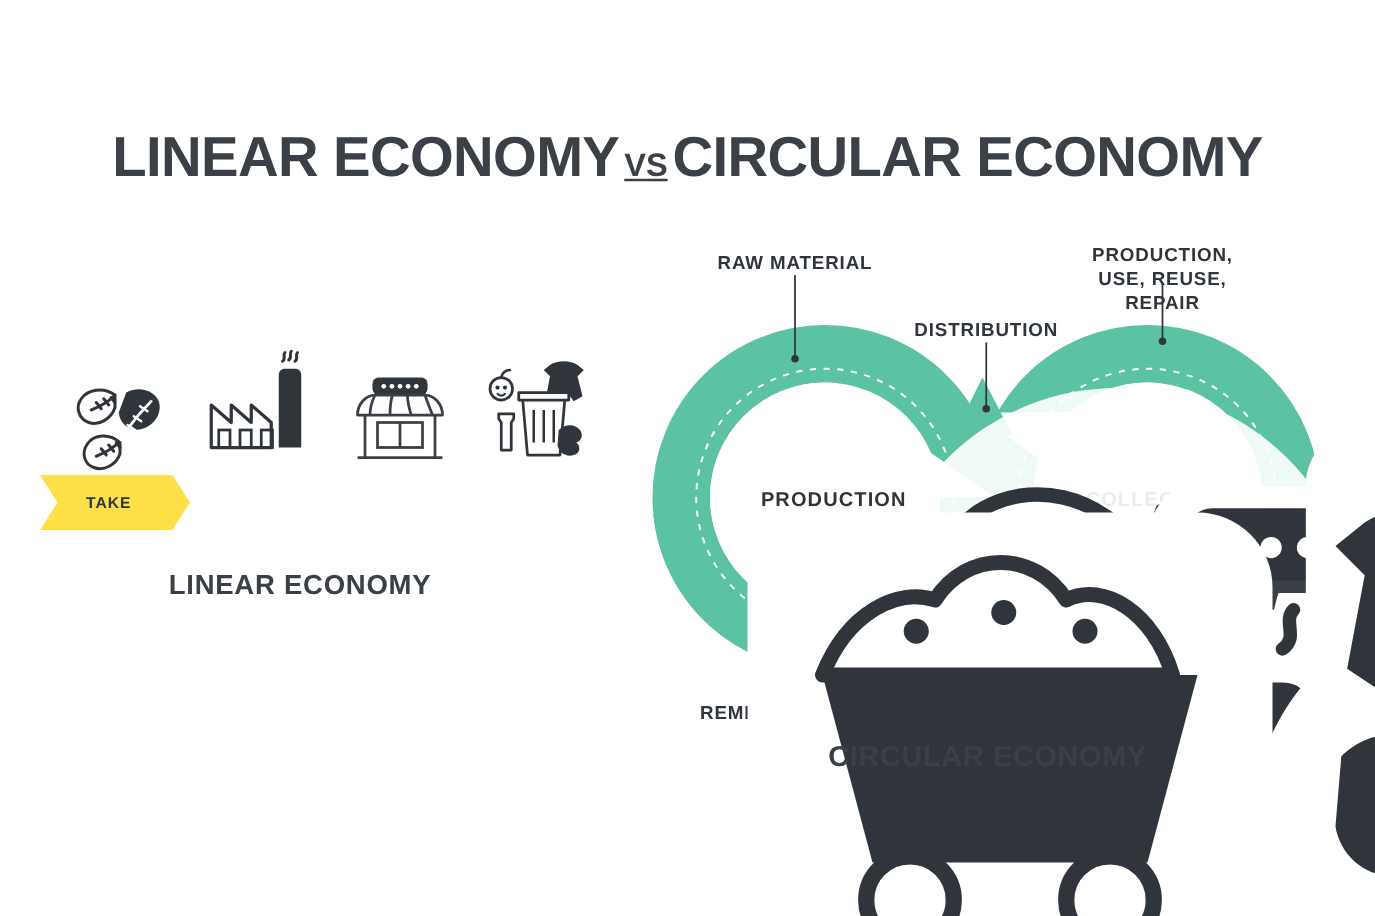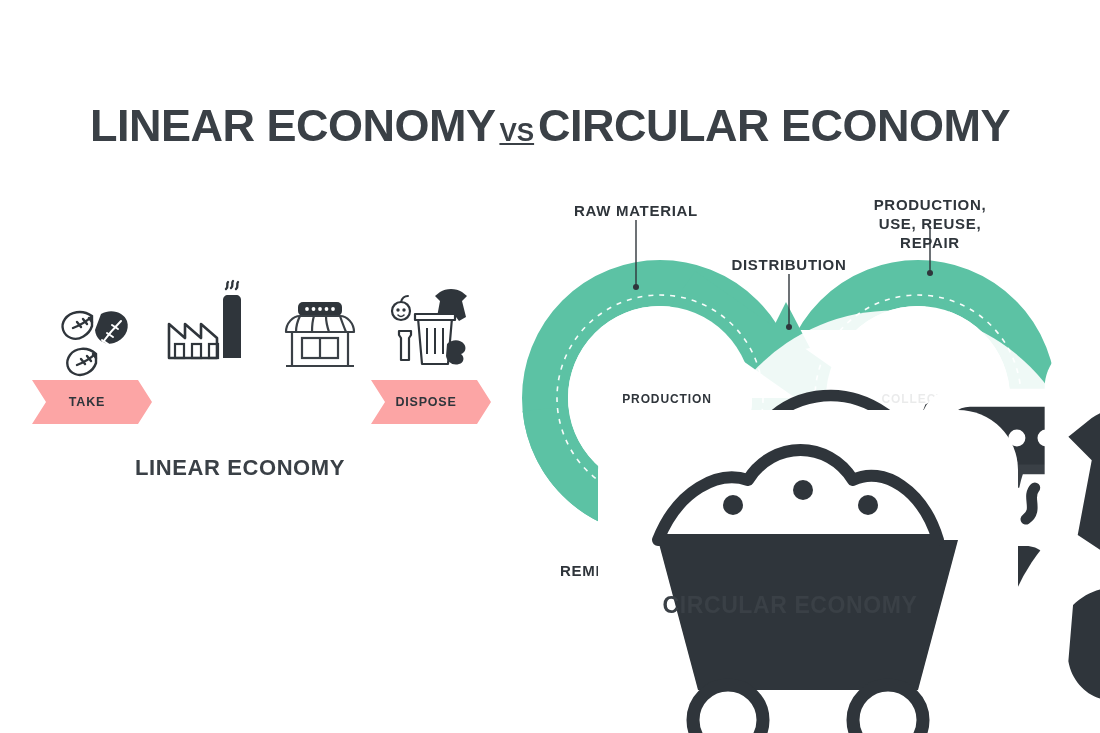--- a/index.html
+++ b/index.html
@@ -27,21 +27,21 @@
   
   .linear-wrap{position:absolute;left:20px;top:270px;width:480px;height:250px;}
 
   .linear-icons{position:absolute;left:0;top:0;width:480px;height:105px;}
   .lin-icon{position:absolute;width:96px;height:100px;}
   .lin-icon svg{display:block;width:100%;height:100%;}
 
   .chevrons{position:absolute;left:12px;top:110px;width:470px;height:44px;}
   .chev{
     position:absolute;top:0;height:44px;
-    background:#fca5a5;
+    background:#fde047;
     display:flex;align-items:center;justify-content:center;
     color:#2f353b;font-size:12.5px;font-weight:bold;letter-spacing:0.8px;
   }
   .chev span{transform:translateX(-5px);}
   .c1{left:0;width:120px;clip-path:polygon(0 0,106px 0,120px 22px,106px 44px,0 44px,14px 22px);}
   .c2{left:113px;width:120px;clip-path:polygon(0 0,106px 0,120px 22px,106px 44px,0 44px,14px 22px);}
   .c3{left:226px;width:120px;clip-path:polygon(0 0,106px 0,120px 22px,106px 44px,0 44px,14px 22px);}
   .c4{left:339px;width:120px;clip-path:polygon(0 0,106px 0,120px 22px,106px 44px,0 44px,14px 22px);}
 
   .linear-caption{
@@ -58,21 +58,21 @@
     color:#3a4046;font-size:23px;font-weight:bold;letter-spacing:0.6px;
   }
 
   .lbl{
     position:absolute;color:#2f353b;font-weight:bold;
     font-size:15px;letter-spacing:0.7px;text-align:center;line-height:1.25;
     white-space:pre-line;
   }
   .inner-lbl{
     position:absolute;color:#2f353b;font-weight:bold;
-    font-size:12px;letter-spacing:0.9px;text-align:center;white-space:nowrap;
+    font-size:16px;letter-spacing:0.9px;text-align:center;white-space:nowrap;
   }
 
   .node-icon{position:absolute;}
   .node-icon svg{display:block;}
 </style>
 </head>
 <body>
 
 <div class="stage">
 
@@ -165,23 +165,20 @@
             <path d="M42 50v26M50 50v26M58 50v26"></path>
           </g>
           <path d="M62 66c5-5 13-5 17 0 3 4 1 9-3 10 4 3 3 9-2 10-6 2-12-2-13-8z" fill="#2f353b"></path>
         </svg>
       </div>
     </div>
 
     <div class="chevrons">
       <div class="chev c1">
           <span>TAKE</span>
-        </div>
-      <div class="chev c4">
-          <span>DISPOSE</span>
         </div>
     </div>
 
     <div class="linear-caption">LINEAR ECONOMY</div>
   </div>
 
   <div class="circ-wrap">
 
     <svg viewBox="0 0 580 430">
 

